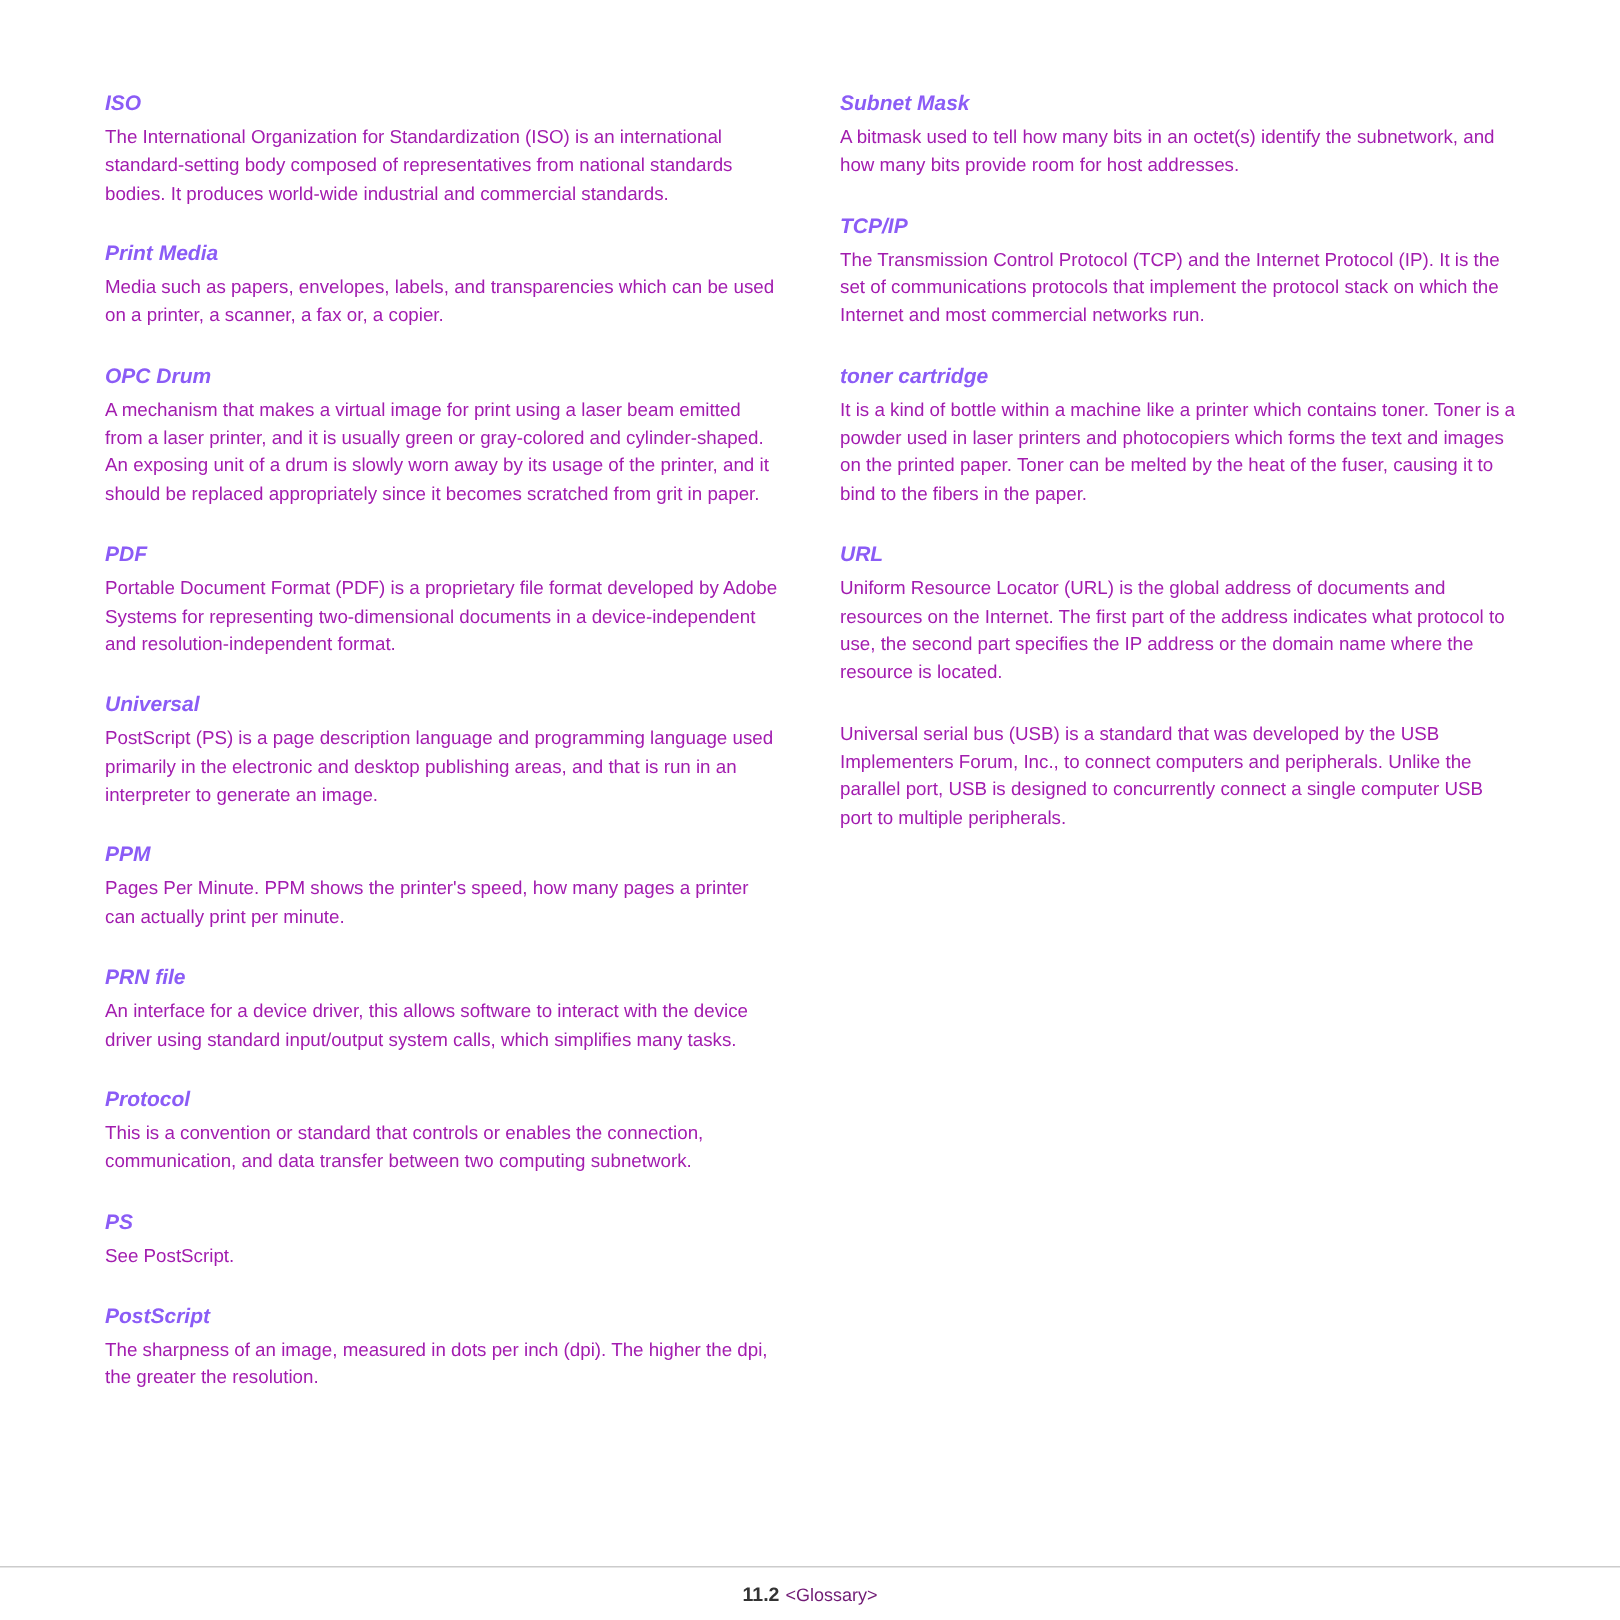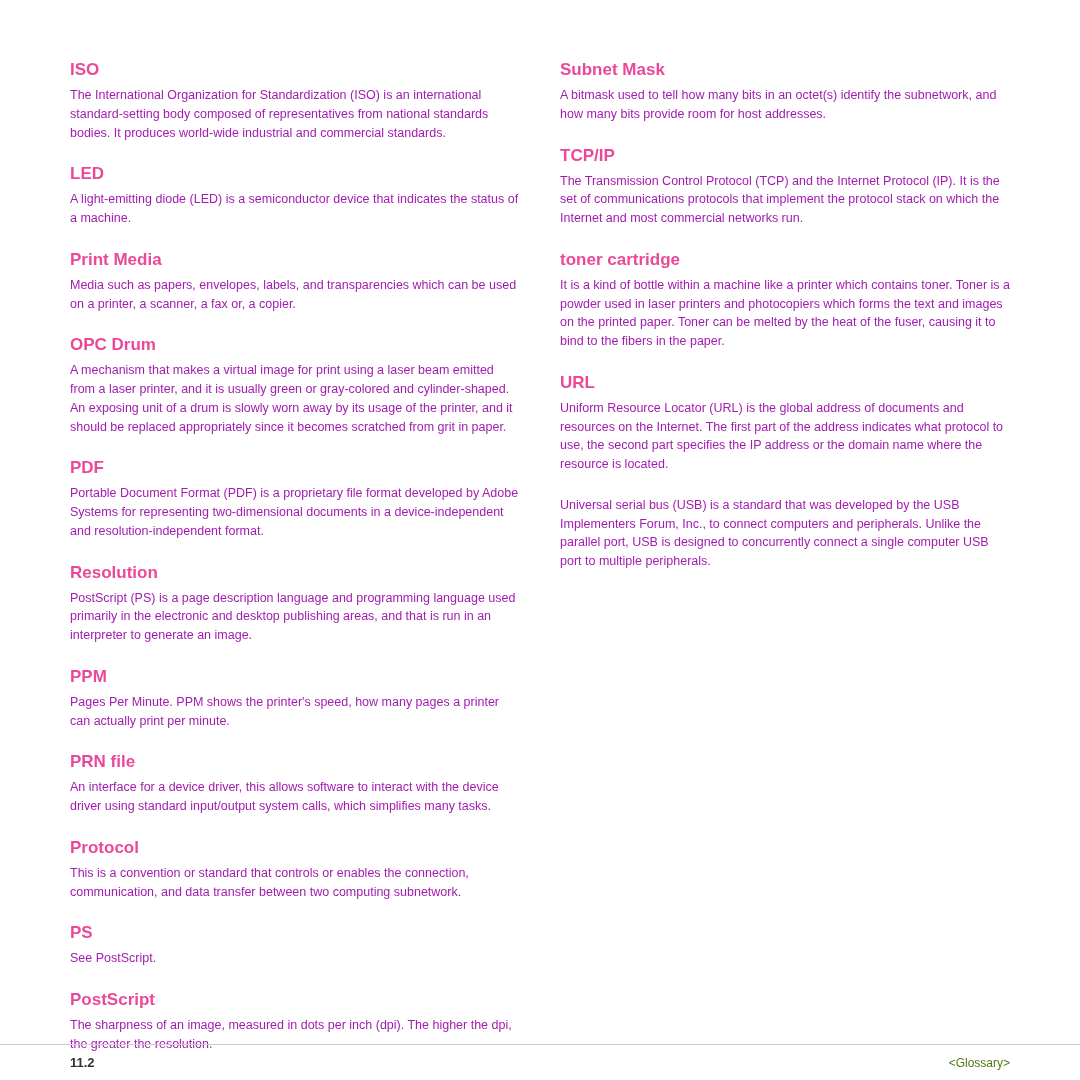--- a/index.html
+++ b/index.html
@@ -25,81 +25,78 @@
       display: flex;
       gap: 40px;
     }
     .column {
       flex: 1;
     }
     .entry {
       margin-bottom: 22px;
     }
     .entry-title {
-      color: #ec4899;
-      font-size: 17px;
+      color: #8b5cf6;
+      font-size: 14px;
       font-weight: bold;
       margin-bottom: 6px;
+      font-style: italic;
     }
     .entry-body {
       font-size: 12.5px;
       line-height: 1.5;
       color: #a21caf;
     }
     .footer {
       position: absolute;
       bottom: 0;
       left: 0;
       right: 0;
       border-top: 1px solid #cccccc;
       padding: 10px 70px;
       display: flex;
       align-items: center;
-      justify-content: space-between;
+      justify-content: center;
       font-size: 13px;
       color: #333333;
       margin-top: 36px;
     }
     .footer-page {
       font-weight: bold;
     }
     .footer-label {
       font-size: 12px;
-      color: #4d7c0f;
+      color: #701a75;
       margin-left: 4px;
     }
   </style>
 </head>
 <body>
 
 <div class="page">
   <div class="columns">
     <div class="column" id="left-col">
         <div class="entry">
           <div class="entry-title">ISO</div>
           <div class="entry-body">The International Organization for Standardization (ISO) is an international standard-setting body composed of representatives from national standards bodies. It produces world-wide industrial and commercial standards.</div>
         </div>
         <div class="entry">
-          <div class="entry-title">LED</div>
-          <div class="entry-body">A light-emitting diode (LED) is a semiconductor device that indicates the status of a machine.</div>
-        </div>
-        <div class="entry">
           <div class="entry-title">Print Media</div>
           <div class="entry-body">Media such as papers, envelopes, labels, and transparencies which can be used on a printer, a scanner, a fax or, a copier.</div>
         </div>
         <div class="entry">
           <div class="entry-title">OPC Drum</div>
           <div class="entry-body">A mechanism that makes a virtual image for print using a laser beam emitted from a laser printer, and it is usually green or gray-colored and cylinder-shaped. An exposing unit of a drum is slowly worn away by its usage of the printer, and it should be replaced appropriately since it becomes scratched from grit in paper.</div>
         </div>
         <div class="entry">
           <div class="entry-title">PDF</div>
           <div class="entry-body">Portable Document Format (PDF) is a proprietary file format developed by Adobe Systems for representing two-dimensional documents in a device-independent and resolution-independent format.</div>
         </div>
         <div class="entry">
-          <div class="entry-title">Resolution</div>
+          <div class="entry-title">Universal</div>
           <div class="entry-body">PostScript (PS) is a page description language and programming language used primarily in the electronic and desktop publishing areas, and that is run in an interpreter to generate an image.</div>
         </div>
         <div class="entry">
           <div class="entry-title">PPM</div>
           <div class="entry-body">Pages Per Minute. PPM shows the printer's speed, how many pages a printer can actually print per minute.</div>
         </div>
         <div class="entry">
           <div class="entry-title">PRN file</div>
           <div class="entry-body">An interface for a device driver, this allows software to interact with the device driver using standard input/output system calls, which simplifies many tasks.</div>
         </div>

